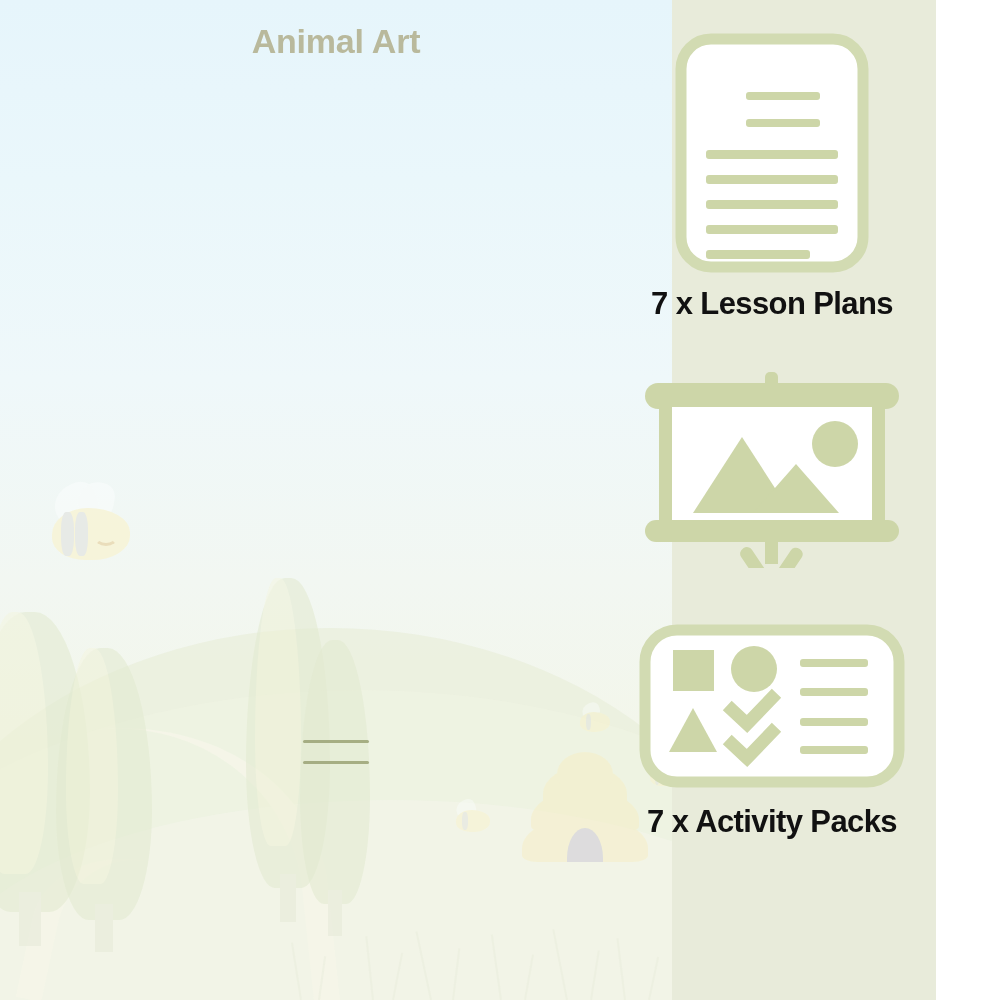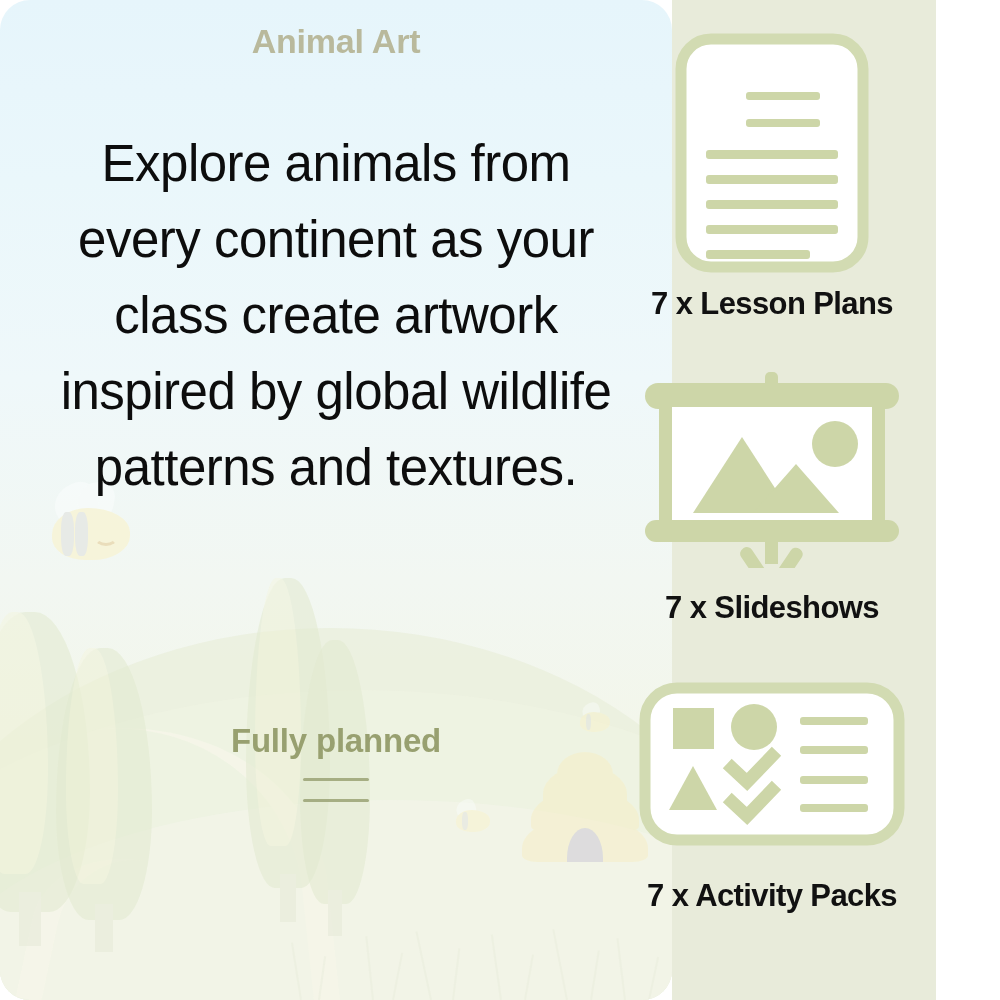--- a/index.html
+++ b/index.html
@@ -26,21 +26,20 @@
     height: 1000px;
     overflow: hidden;
     background: linear-gradient(180deg,
                 #e6f5fb 0%,
                 #eaf7fb 18%,
                 #eff8fa 38%,
                 #f2f7f2 58%,
                 #f3f6ea 74%,
                 #f2f4e6 88%,
                 #f1f3e4 100%);
-    border-radius: 30px;
   }
 
   
   .scene {
     position: absolute;
     inset: 0;
     pointer-events: none;
   }
   .hill-back {
     position: absolute;
@@ -260,21 +259,21 @@
     font-weight: bold;
     color: #111111;
     letter-spacing: -0.6px;
     white-space: nowrap;
   }
   #deliv-0 { margin-top: 30px; }
   #deliv-0 .deliv-label { margin-top: 10px; }
   #deliv-1 { margin-top: 50px; }
   #deliv-1 .deliv-label { margin-top: 22px; }
   #deliv-2 { margin-top: 54px; }
-  #deliv-2 .deliv-label { margin-top: 30px; }
+  #deliv-2 .deliv-label { margin-top: 14px; }
 </style>
 </head>
 <body>
 
 <div id="poster">
 
   <div class="left-panel">
 
     <div class="scene">
       <div class="hill-back"></div>
@@ -344,24 +343,22 @@
       <div class="grass" style="left:524px; height:46px; transform:rotate(10deg);"></div>
       <div class="grass" style="left:566px; height:72px; transform:rotate(-11deg);"></div>
       <div class="grass" style="left:590px; height:50px; transform:rotate(9deg);"></div>
       <div class="grass" style="left:624px; height:62px; transform:rotate(-7deg);"></div>
       <div class="grass" style="left:648px; height:44px; transform:rotate(12deg);"></div>
     </div>
 
     <div class="left-content">
       <div class="poster-title">Animal Art</div>
 
-      <div class="poster-body">Explore animals from every continent as your class create artwork inspired by global wildlife patterns and textures.</div>
 
       <div class="features">
-        <div class="feature-item">Fully planned</div>
         <div class="feature-divider"></div>
         <div class="feature-divider"></div>
       </div>
     </div>
   </div>
 
   <div class="right-panel">
 
     <div class="deliverable" id="deliv-0">
       <div class="deliv-icon">
@@ -399,21 +396,20 @@
           <polygon points="103,65 152,141 54,141" fill="#cdd6a8"></polygon>
           <polygon points="157,92 200,141 114,141" fill="#cdd6a8"></polygon>
 
           <rect x="6" y="148" width="254" height="22" rx="11" fill="#cdd6a8"></rect>
 
           <rect x="126" y="166" width="13" height="26" fill="#cdd6a8"></rect>
           <rect x="100" y="176" width="13" height="40" rx="6" fill="#cdd6a8" transform="rotate(-34 106 180)"></rect>
           <rect x="152" y="176" width="13" height="40" rx="6" fill="#cdd6a8" transform="rotate(34 158 180)"></rect>
         </svg>
       </div>
-      <div class="deliv-label">7 x Slideshows</div>
     </div>
 
     <div class="deliverable" id="deliv-2">
       <div class="deliv-icon">
         <svg width="270" height="168" viewBox="0 0 270 168" aria-hidden="true">
           <rect x="8" y="8" width="254" height="152" rx="32" ry="32" fill="#ffffff" stroke="#d2dbb2" stroke-width="11"></rect>
 
           <rect x="36" y="28" width="41" height="41" fill="#cdd6a8"></rect>
           <polygon points="56,86 80,130 32,130" fill="#cdd6a8"></polygon>
 

